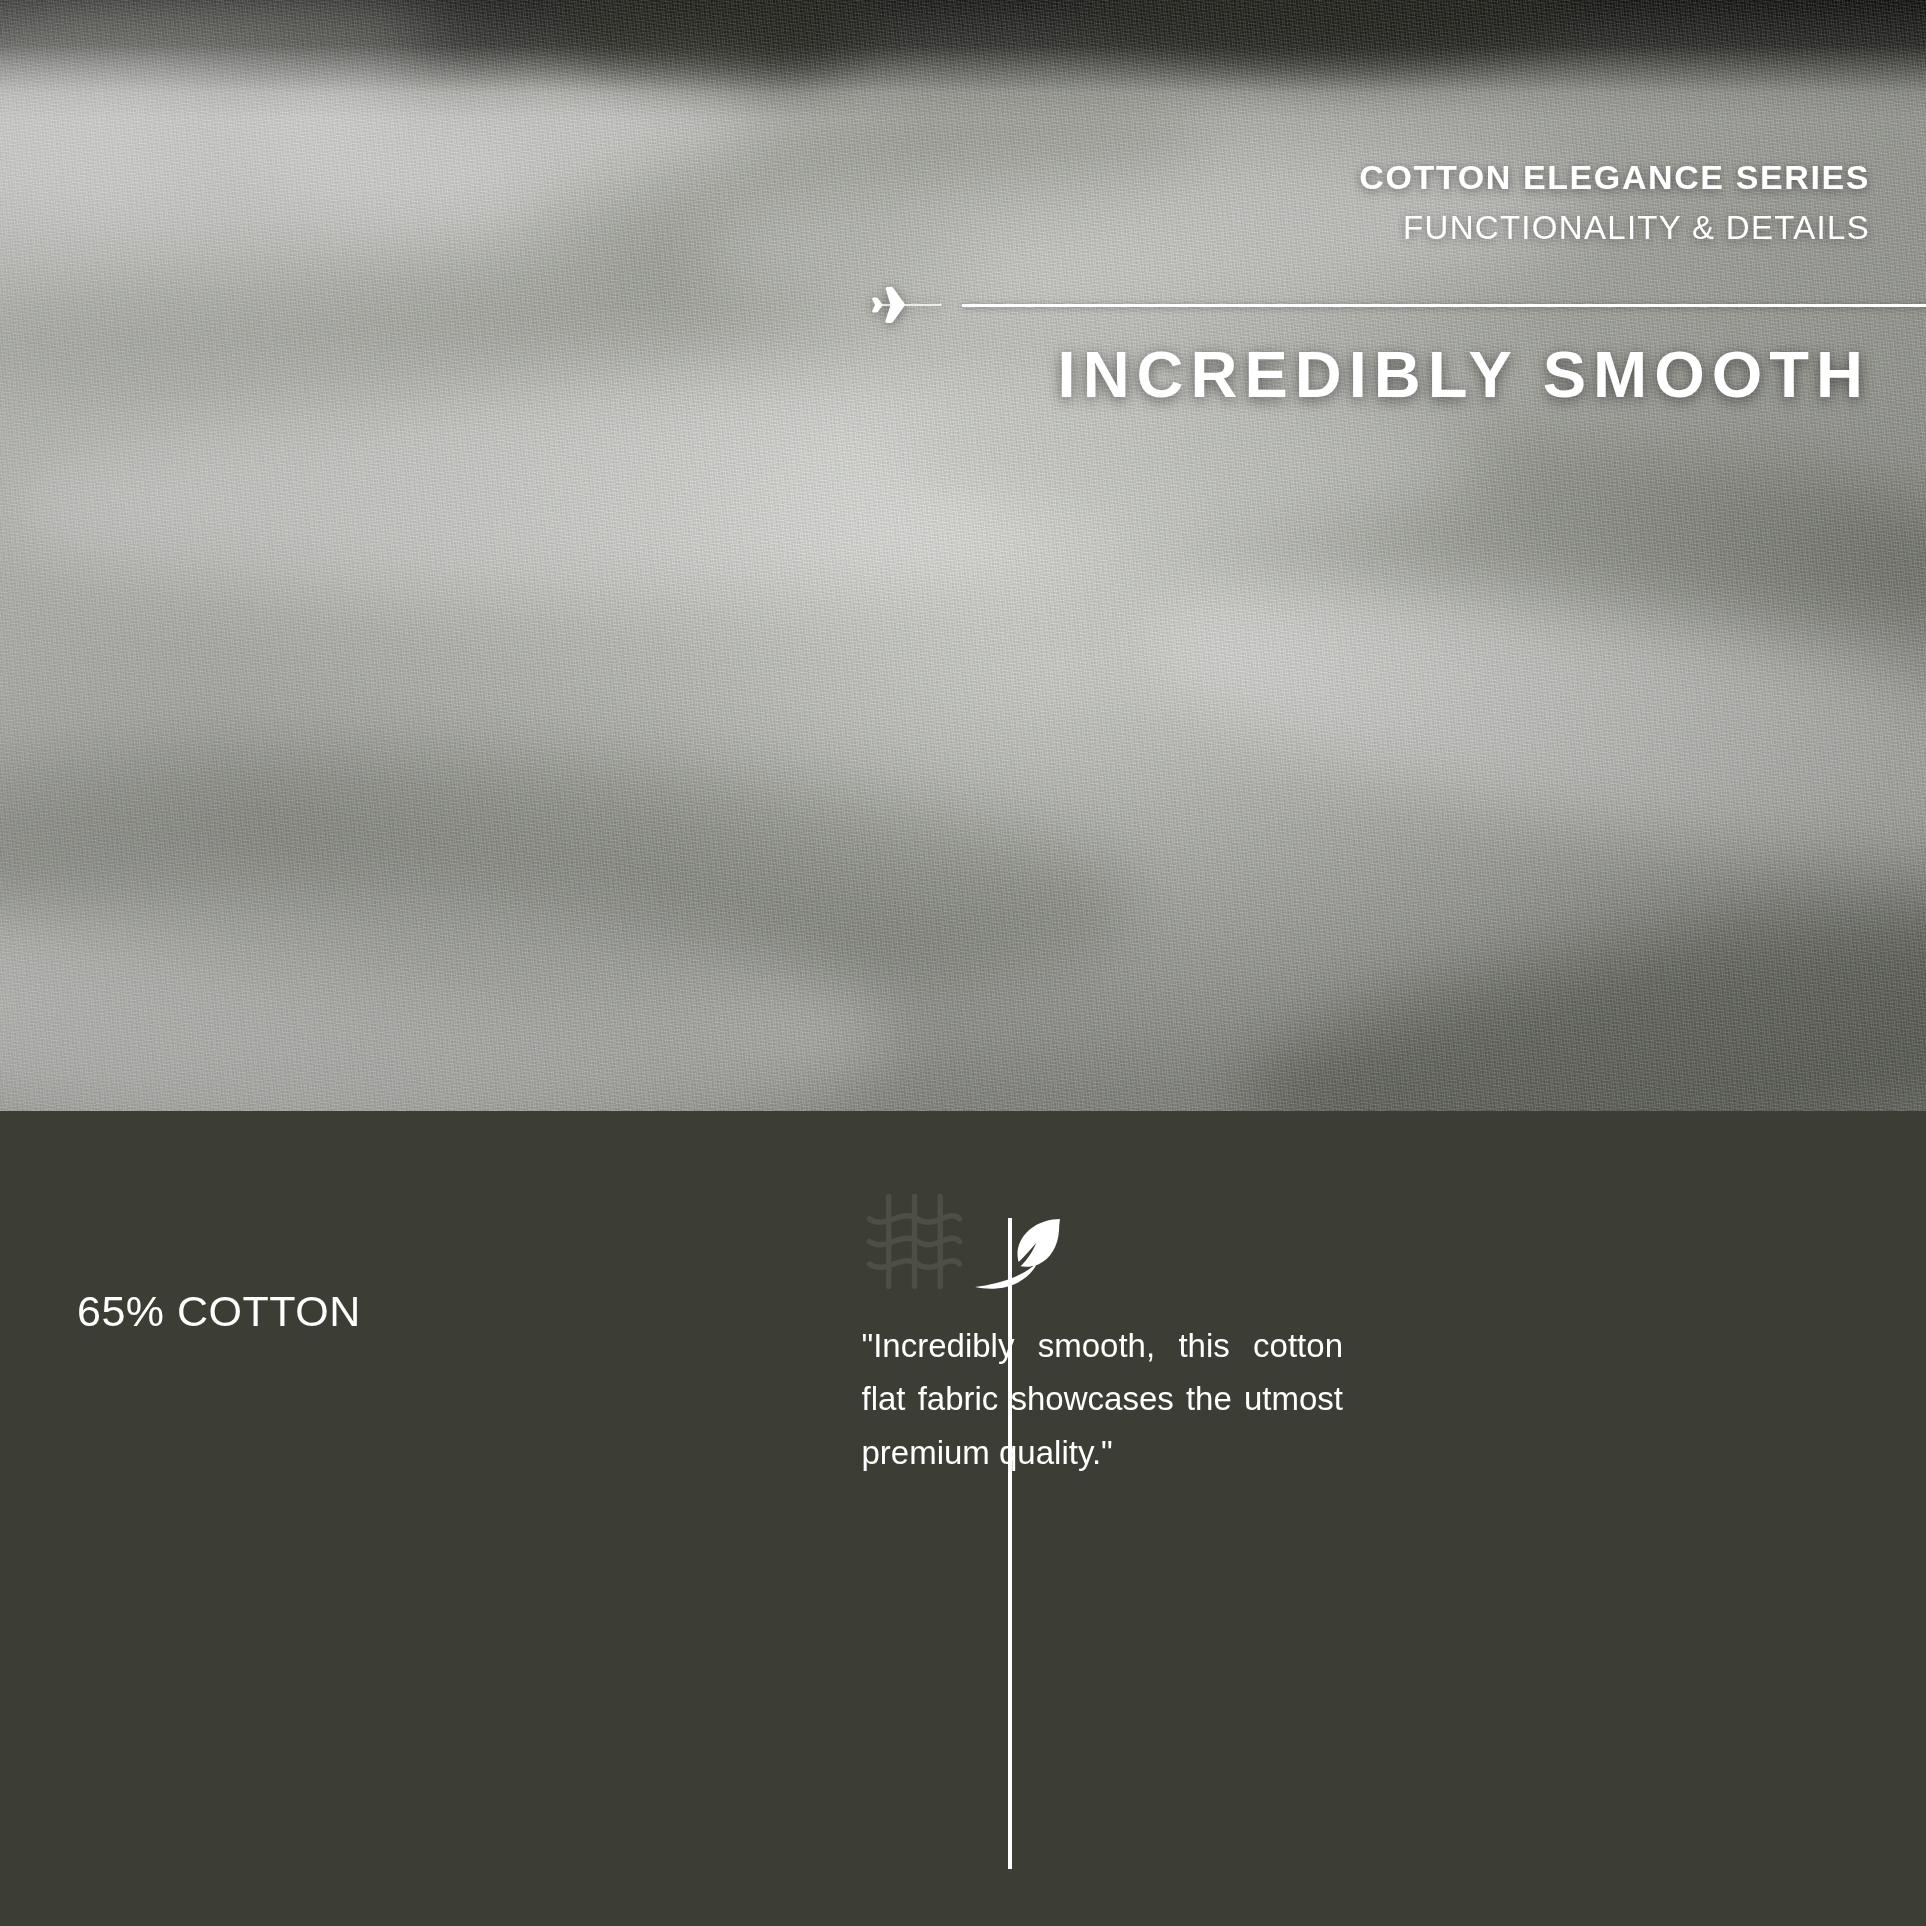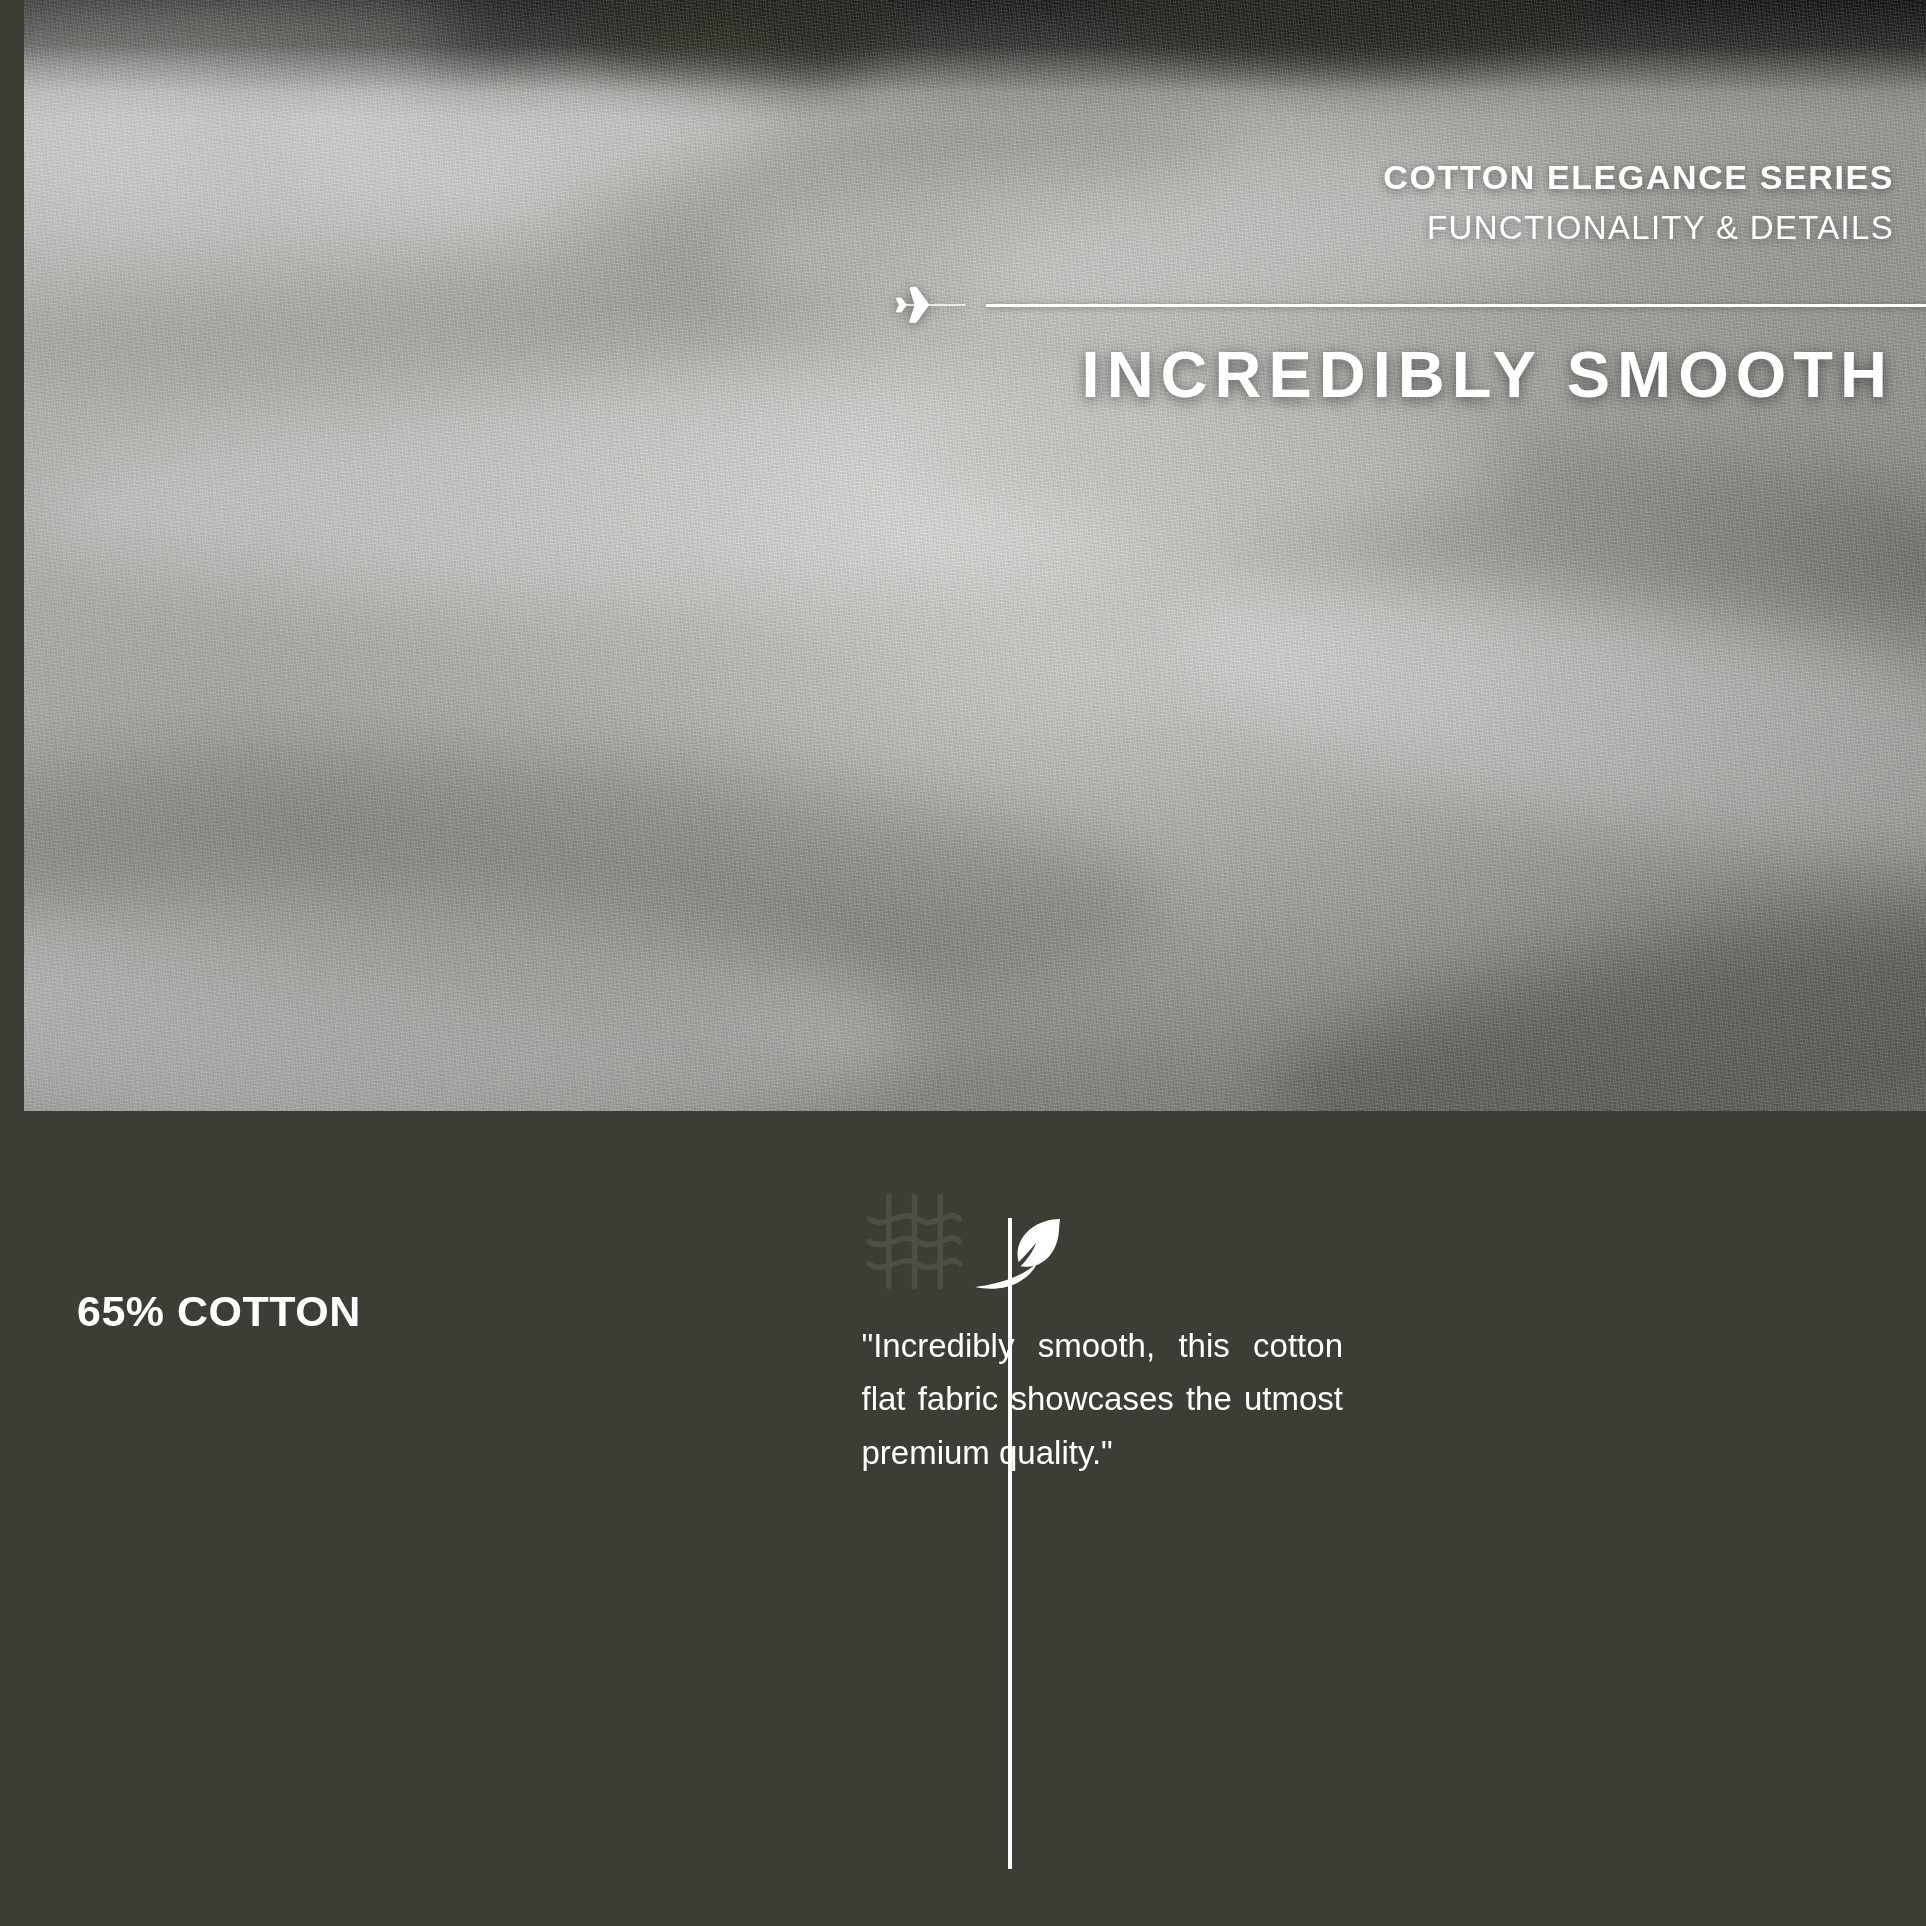--- a/index.html
+++ b/index.html
@@ -8,21 +8,20 @@
     height: 1927px;
     background: #3c3d35;
     font-family: "Liberation Sans", sans-serif;
     overflow: hidden;
   }
   .page {
     position: relative;
     width: 1927px;
     height: 1927px;
     overflow: hidden;
-    padding-left: 24px;
   }
 
   
   .hero {
     position: relative;
     width: 1927px;
     height: 1111px;
     overflow: hidden;
     background: #8e9089;
   }
@@ -173,21 +172,21 @@
     background: #ffffff;
   }
   .col-right {
     flex: 1 1 auto;
     padding: 28px 584px 40px 119px;
     position: relative;
   }
 
   .composition {
     font-size: 43px;
-    font-weight: bold;
+    font-weight: normal;
     line-height: 1.5;
     letter-spacing: 0.5px;
   }
   .quote-left {
     margin-top: 134px;
     font-size: 36px;
     line-height: 1.58;
     text-align: justify;
     font-weight: 300;
     max-width: 851px;

